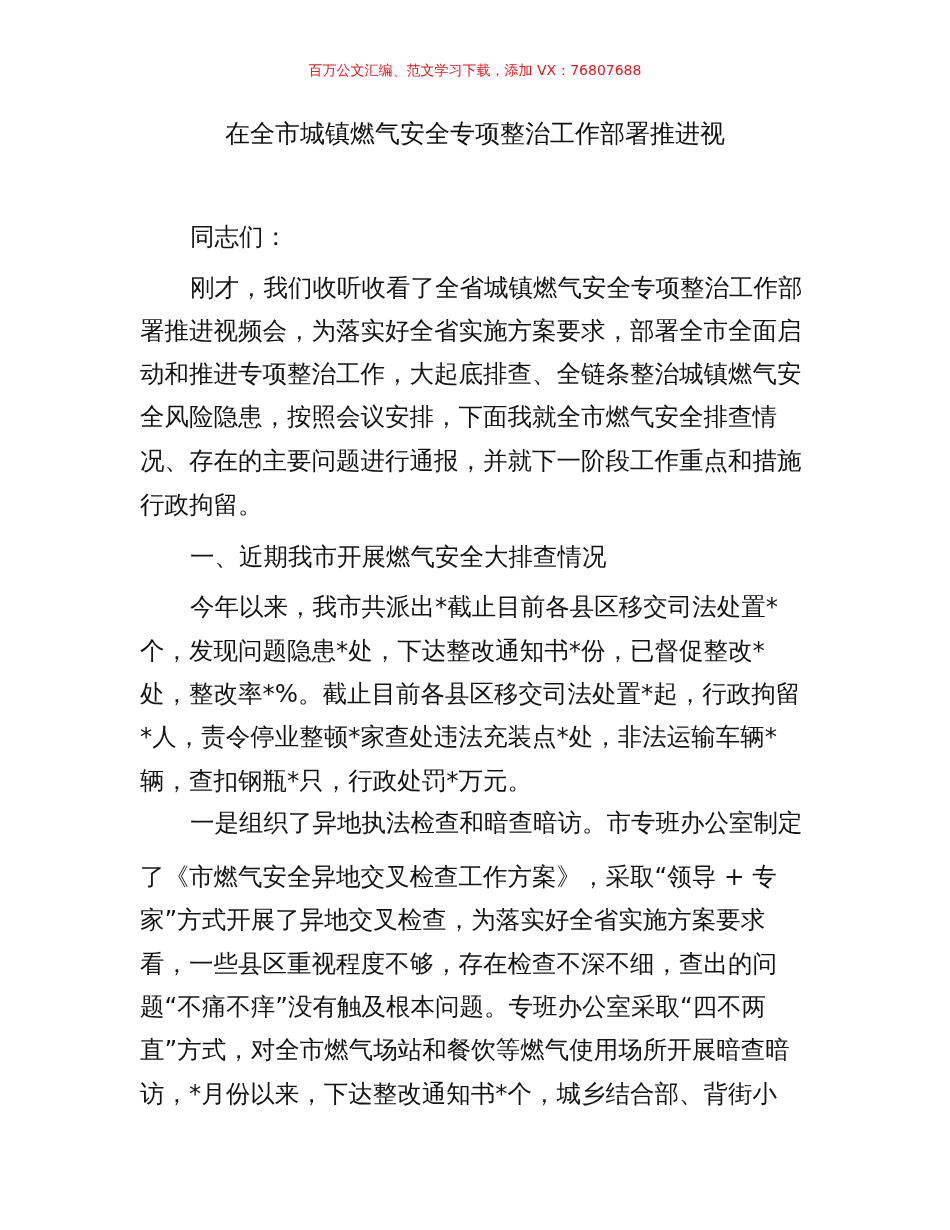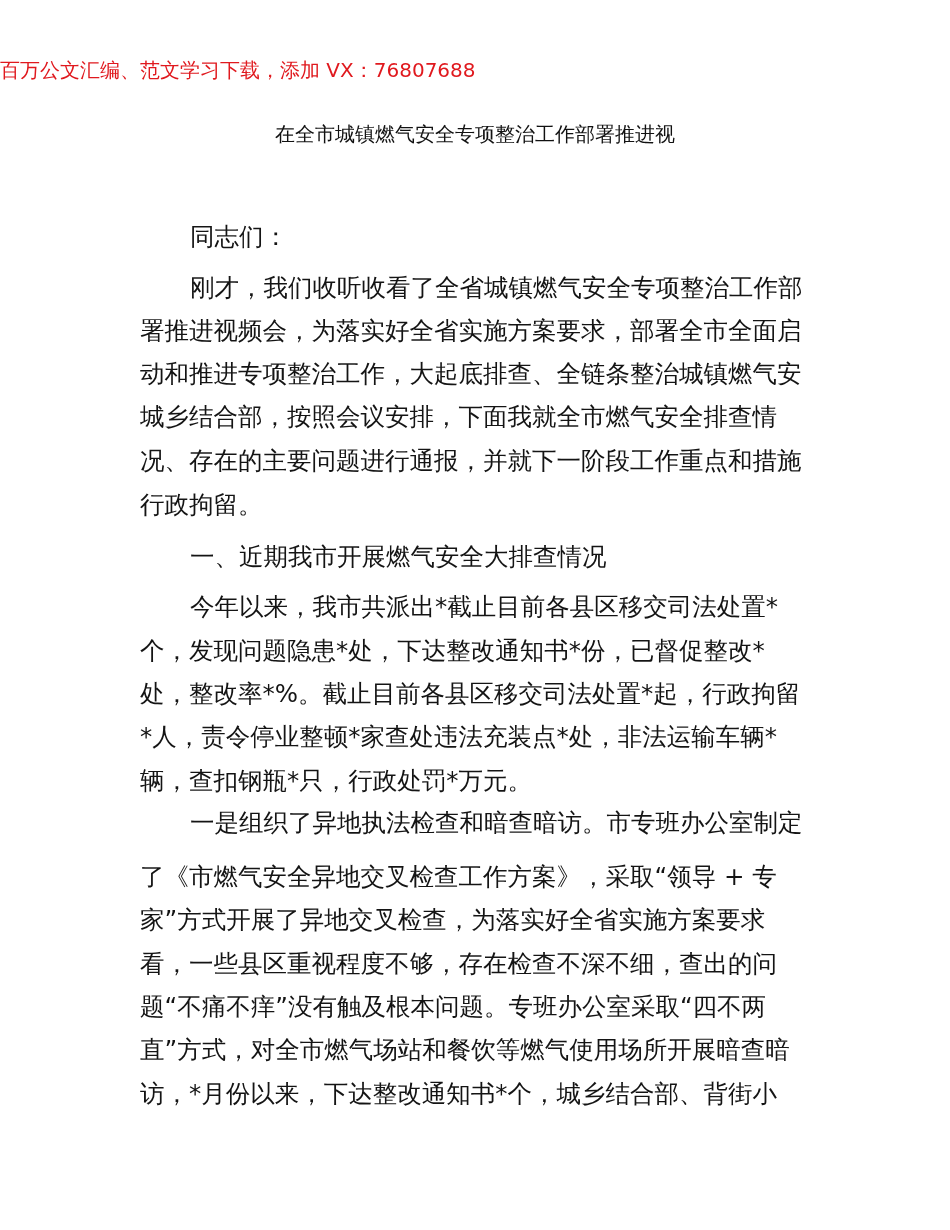--- a/index.html
+++ b/index.html
@@ -13,33 +13,33 @@
     position: relative;
     overflow: hidden;
     font-family: "DejaVu Sans", "Liberation Sans", sans-serif;
     color: #111111;
   }
   .watermark {
     position: absolute;
     top: 56px;
     left: 0;
     width: 950px;
-    text-align: left;
-    font-size: 20px;
+    text-align: center;
+    font-size: 14px;
     line-height: 28px;
     color: #e0191e;
     white-space: nowrap;
   }
   .title {
     position: absolute;
     top: 112px;
     left: 0;
     width: 950px;
     text-align: center;
-    font-size: 20px;
+    font-size: 25px;
     line-height: 44px;
     color: #111111;
   }
   .title .tline {
     display: block;
     white-space: nowrap;
   }
   .body-text {
     position: absolute;
     left: 140px;
@@ -68,21 +68,21 @@
 </div>
 
 <div class="body-text" style="top:0;">
 
   <div class="line indent" style="top:222px;">同志们：</div>
 
   <div>
     <div class="line indent" style="top:273px;text-align:center;">刚才，我们收听收看了全省城镇燃气安全专项整治工作部</div>
     <div class="line" style="top:316px;">署推进视频会，为落实好全省实施方案要求，部署全市全面启</div>
     <div class="line" style="top:359px;">动和推进专项整治工作，大起底排查、全链条整治城镇燃气安</div>
-    <div class="line" style="top:402px;">城乡结合部，按照会议安排，下面我就全市燃气安全排查情</div>
+    <div class="line" style="top:402px;">全风险隐患，按照会议安排，下面我就全市燃气安全排查情</div>
     <div class="line" style="top:446px;">况、存在的主要问题进行通报，并就下一阶段工作重点和措施</div>
     <div class="line" style="top:490px;">行政拘留。</div>
   </div>
 
   <div class="line indent" style="top:542px;">一、近期我市开展燃气安全大排查情况</div>
 
   <div>
     <div class="line indent" style="top:592px;">今年以来，我市共派出*截止目前各县区移交司法处置*</div>
     <div class="line" style="top:636px;">个，发现问题隐患*处，下达整改通知书*份，已督促整改*</div>
     <div class="line" style="top:679px;">处，整改率*%。截止目前各县区移交司法处置*起，行政拘留</div>

